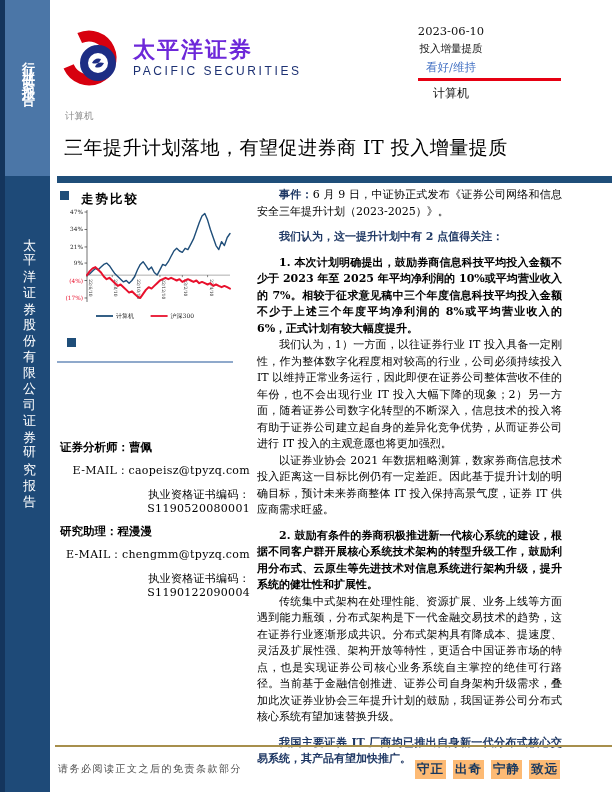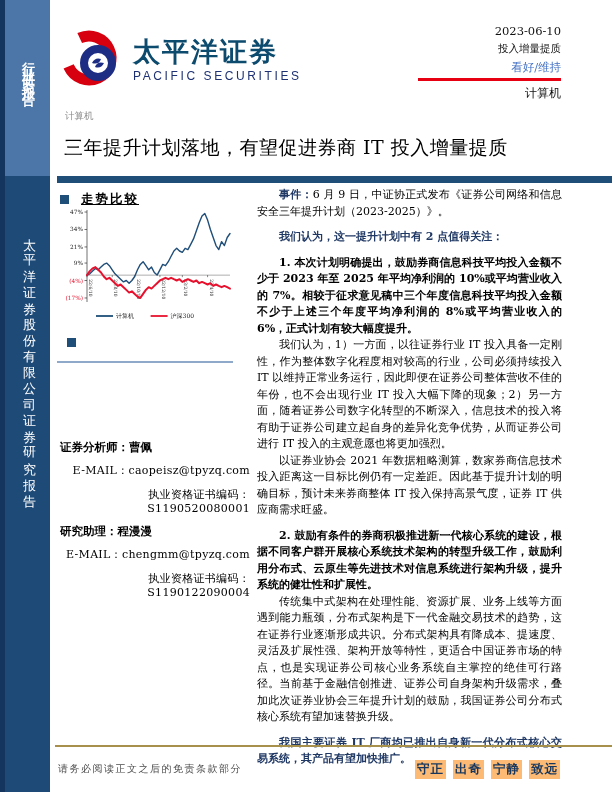--- a/index.html
+++ b/index.html
@@ -12,36 +12,36 @@
   .sidebar-top{position:absolute;left:5px;top:0;width:45px;height:176px;background:#4b76a7;}
   .sidebar-top-label{position:absolute;left:19px;top:52px;writing-mode:vertical-rl;
         color:#fff;font-weight:bold;font-size:13px;letter-spacing:6px;}
   .sidebar-bottom-label{position:absolute;left:20px;top:228px;writing-mode:vertical-rl;
         color:#fff;font-size:13px;letter-spacing:16px;}
 
   
   .logo{position:absolute;left:62px;top:16px;display:flex;align-items:flex-start;}
   .logo svg{display:block;}
   .brand{margin-left:13px;padding-top:22px;}
-  .brand-cn{font-size:27px;font-weight:bold;color:#0c4a6e;letter-spacing:2px;line-height:1;}
+  .brand-cn{font-size:22px;font-weight:bold;color:#6d28d9;letter-spacing:2px;line-height:1;}
   .brand-en{font-size:12px;font-weight:normal;color:#1d3173;letter-spacing:2.6px;margin-top:4px;
         font-family:"Liberation Sans",sans-serif;}
-  .header-meta{position:absolute;right:51px;top:24px;text-align:right;width:220px;}
+  .header-meta{position:absolute;right:51px;top:24px;text-align:center;width:220px;}
   .meta-date{font-size:11.5px;color:#111;}
   .meta-type{font-size:10.5px;color:#111;margin-top:4px;}
   .meta-rating{font-size:11.5px;color:#4472c4;margin-top:4px;margin-bottom:3px;}
   .meta-line{height:3px;background:#e60012;width:143px;margin-left:auto;}
   .meta-industry{font-size:12px;color:#111;margin-top:4px;}
 
   .category{position:absolute;left:65px;top:110px;font-size:9.5px;color:#8c8c8c;}
   .title{position:absolute;left:64px;top:135px;font-size:19px;color:#000;letter-spacing:0.5px;}
   .title-bar{position:absolute;left:57px;top:176px;width:555px;height:7px;background:#1f4e79;}
 
   
-  .trend-head{position:absolute;left:60px;top:191px;display:flex;align-items:center;text-decoration:underline;}
+  .trend-head{position:absolute;left:60px;top:191px;display:flex;}
   .bullet-square{display:inline-block;width:9px;height:9px;background:#1f4e79;}
   .trend-label{font-weight:bold;font-size:12.5px;color:#000;margin-left:12px;letter-spacing:2px;}
   .chart-wrap{position:absolute;left:58px;top:203px;width:178px;}
   .empty-bullet{position:absolute;left:67px;top:338px;}
   .left-divider{position:absolute;left:57px;top:361px;width:176px;height:2px;background:#8fa9cb;}
   .analyst-list{position:absolute;left:60px;top:428px;width:190px;margin-top:12px;}
   .a-name{font-size:11.5px;font-weight:bold;color:#000;margin-bottom:8px;}
   .a-meta{font-size:11px;color:#000;margin-bottom:9px;letter-spacing:0.3px;text-align:right;}
 
   

